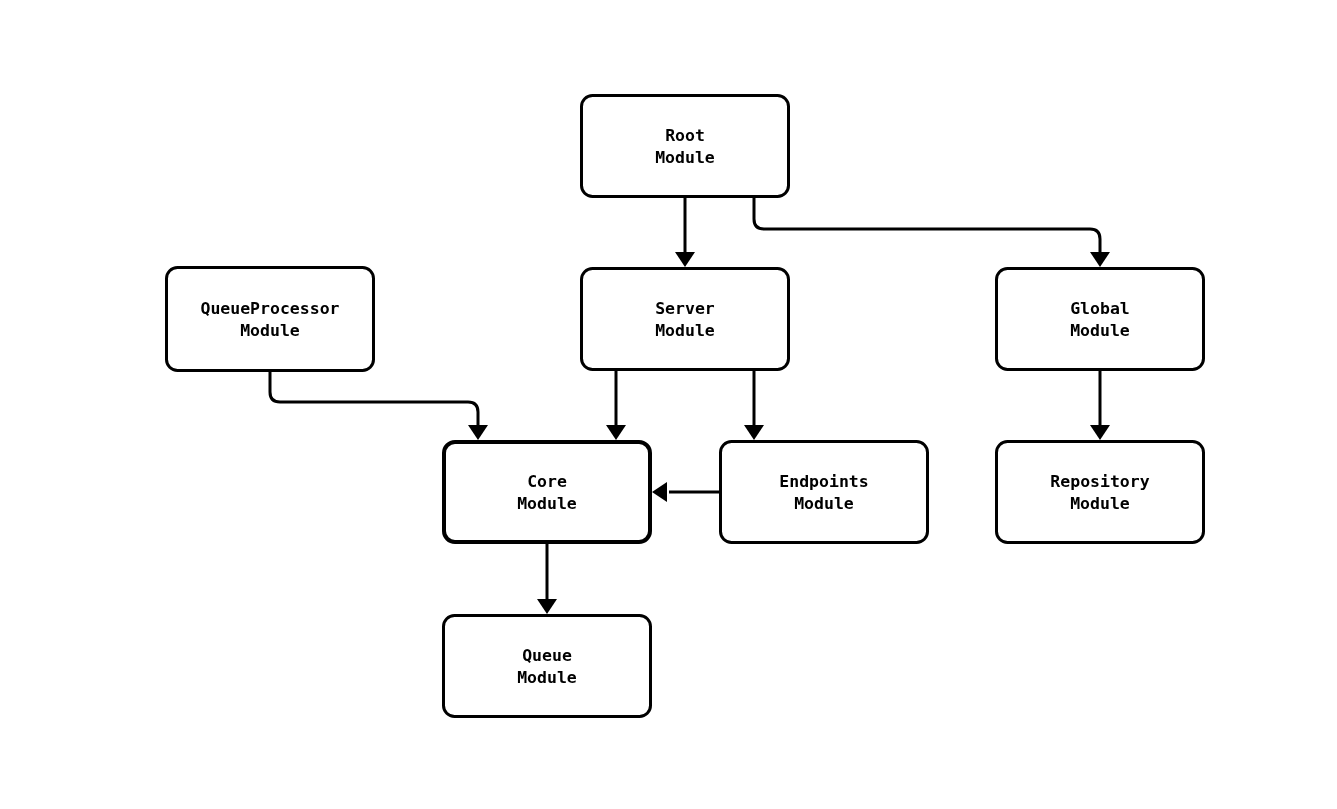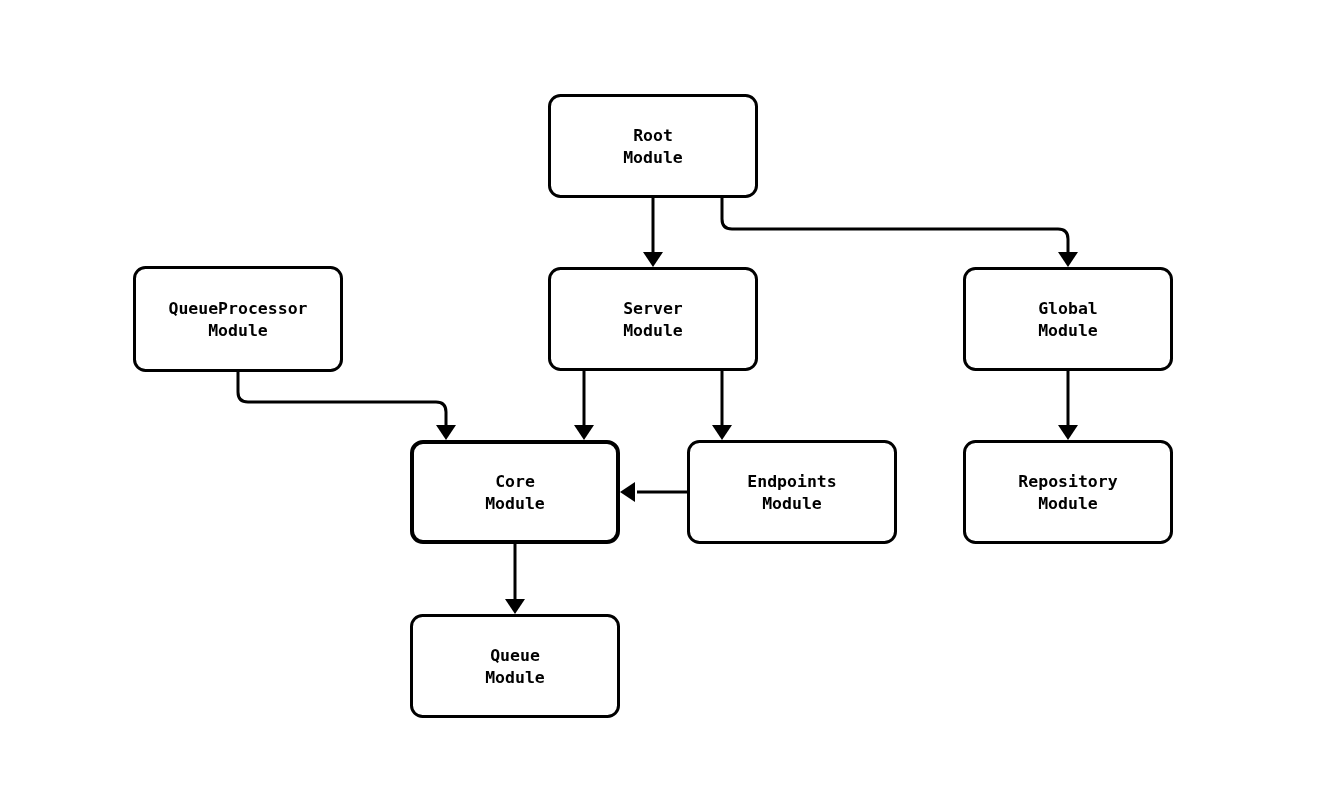--- a/index.html
+++ b/index.html
@@ -12,20 +12,21 @@
     width: 1337px;
     height: 809px;
     overflow: hidden;
     font-family: "DejaVu Sans Mono", "Liberation Mono", monospace;
   }
   #diagram-root {
     position: relative;
     width: 1180px;
     height: 809px;
     background: #ffffff;
+    padding-left: 32px;
   }
   svg#diagram-svg {
     display: block;
     width: 1337px;
     height: 809px;
   }
   .node-box {
     fill: #ffffff;
     stroke: #000000;
   }

